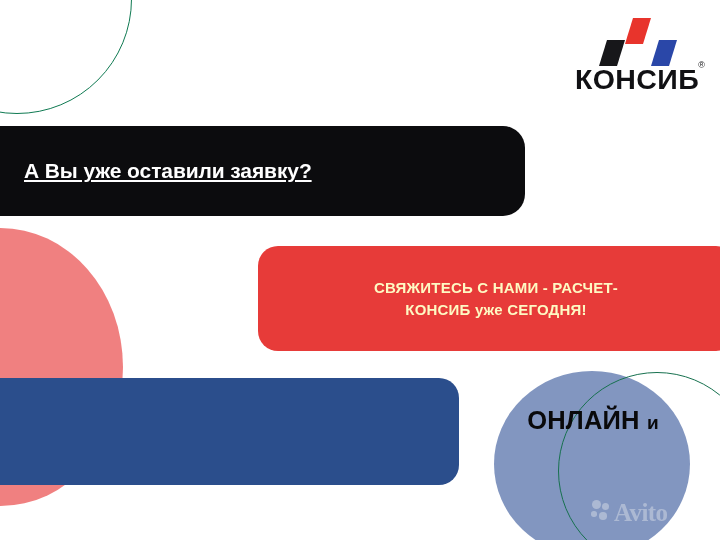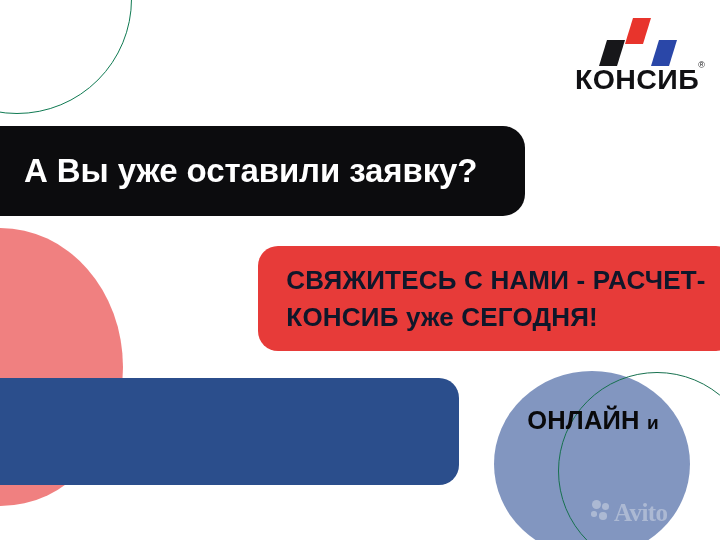--- a/index.html
+++ b/index.html
@@ -99,40 +99,42 @@
     left: -24px;
     top: 126px;
     width: 549px;
     height: 90px;
     background: #0c0c0e;
     border-radius: 22px;
     padding: 0 24px 0 48px;
   }
   .banner-black .txt {
     color: #ffffff;
-    font-size: 33px;
+    font-size: 21px;
     font-weight: bold;
     letter-spacing: -0.1px;
     line-height: 1.1;
     white-space: nowrap;
+    text-decoration: underline;
   }
   .banner-red {
     left: 258px;
     top: 246px;
     width: 478px;
     height: 105px;
     background: #E73B39;
     border-radius: 20px;
     padding: 0 26px 0 24px;
     justify-content: center;
   }
   .banner-red .txt {
-    color: #0f172a;
-    font-size: 26px;
-    font-weight: bold;
+    color: #fef9c3;
+    font-size: 15px;
+    font-weight: bold;
+    text-align: center;
     line-height: 1.42;
     letter-spacing: 0.2px;
   }
   .banner-blue {
     left: -30px;
     top: 378px;
     width: 489px;
     height: 107px;
     background: #2B4E8C;
     border-radius: 20px;

